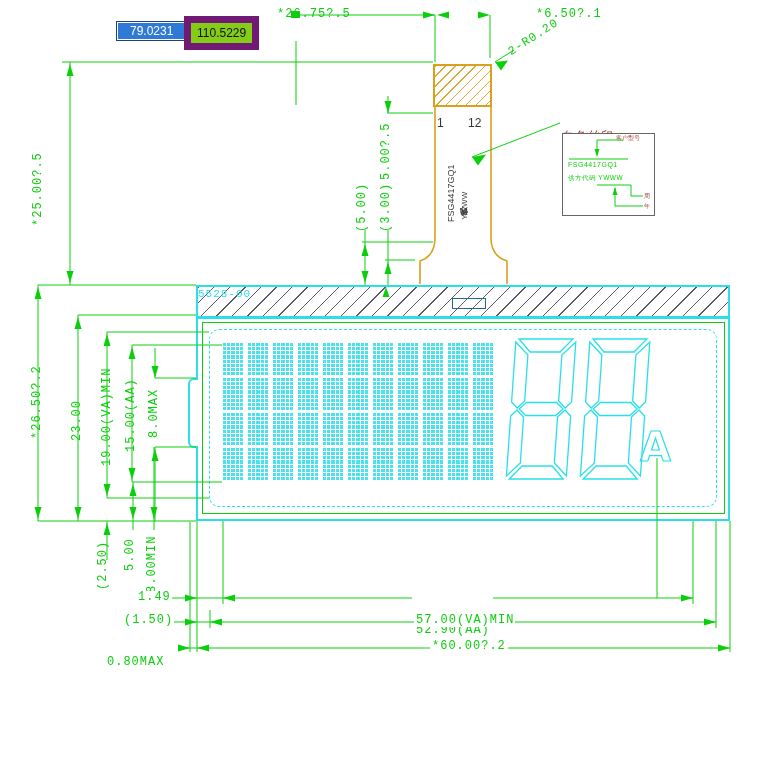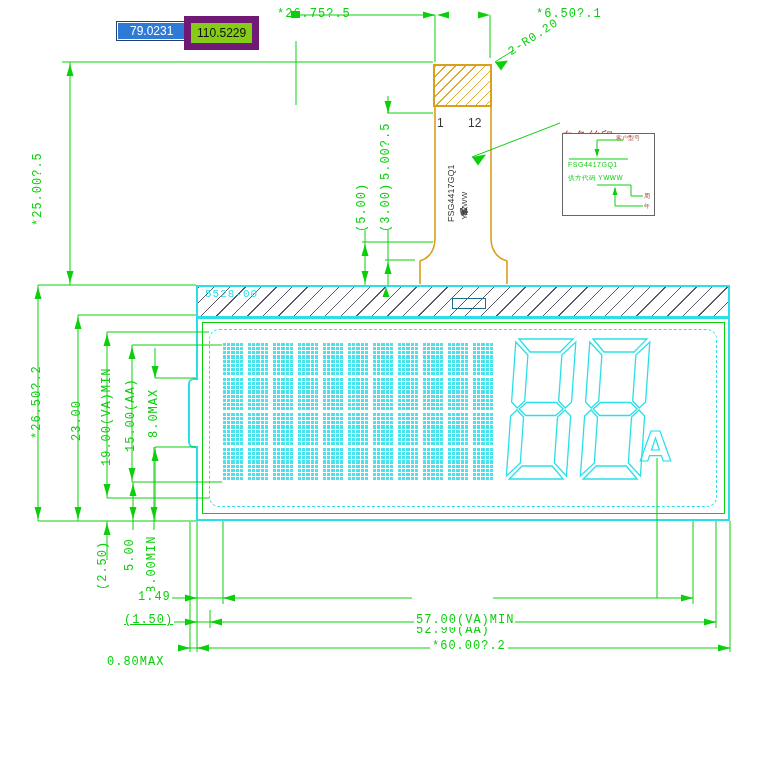--- a/index.html
+++ b/index.html
@@ -16,21 +16,21 @@
      background:repeating-linear-gradient(135deg,rgba(86,76,98,.95) 0 1px,transparent 1px 11px);}
   #glass{position:absolute;left:196px;top:317px;width:534px;height:204px;box-sizing:border-box;}
   #greenrect{position:absolute;left:202px;top:322px;width:523px;height:192px;box-sizing:border-box;
      border:1px solid #0ccf0c;}
   #varect{position:absolute;left:209px;top:329px;width:508px;height:178px;box-sizing:border-box;
      border:1px dashed #2adfe8;border-radius:10px;}
   #tab{position:absolute;left:188px;top:378px;width:10px;height:70px;box-sizing:border-box;
      border:2px solid #2adfe8;border-right:none;border-radius:6px 0 0 6px;background:#fff;}
   #smallrect{position:absolute;left:452px;top:298px;width:34px;height:11px;box-sizing:border-box;
      border:1px solid #1b6e8a;}
-  #glasslabel{position:absolute;left:205px;top:288px;font:11px "Liberation Mono",monospace;
+  #glasslabel{position:absolute;left:198px;top:288px;font:11px "Liberation Mono",monospace;
      color:#2adfe8;letter-spacing:1px;}
   
   #matrix{position:absolute;left:222px;top:342px;display:grid;column-gap:4px;row-gap:2px;}
   .mblock{width:21px;height:33px;background-color:#4ae2ec;
      background-image:repeating-linear-gradient(to right,#fff 0 1px,transparent 1px 4.2px),
                       repeating-linear-gradient(to bottom,#fff 0 1px,transparent 1px 4.13px);}
   
   #stiffener{position:absolute;left:433px;top:64px;width:59px;height:43px;box-sizing:border-box;
      border:2px solid #d8a01d;
      background:repeating-linear-gradient(135deg,rgba(216,160,29,.9) 0 1px,transparent 1px 7px);}
@@ -146,21 +146,21 @@
 
   <div class="t vt" style="left:380px;top:120px;height:60px;">5.00?.5</div>
   <div class="t vt" style="left:356px;top:182px;height:50px;">(5.00)</div>
   <div class="t vt" style="left:380px;top:182px;height:50px;">(3.00)</div>
 
   <div class="t vt" style="left:97px;top:540px;height:50px;">(2.50)</div>
   <div class="t vt" style="left:124px;top:535px;height:36px;">5.00</div>
   <div class="t vt" style="left:146px;top:533px;height:60px;">8.00MIN</div>
 
   <div class="t wbg" style="left:138px;top:591px;">1.49</div>
-  <div class="t wbg" style="left:124px;top:614px;text-decoration:underline;">(1.50)</div>
+  <div class="t wbg" style="left:124px;top:614px;">(1.50)</div>
   <div class="t wbg" style="left:107px;top:656px;">0.80MAX</div>
   <div class="t wbg" style="left:416px;top:591px;margin-top:33px;">52.90(AA)</div>
   <div class="t wbg" style="left:416px;top:614px;">57.00(VA)MIN</div>
   <div class="t wbg" style="left:432px;top:640px;">*60.00?.2</div>
 
   <svg id="overlay" width="762" height="762" viewBox="0 0 762 762">
     <defs>
       <g id="d7" fill="none" stroke="#2adfe8" stroke-width="1.3">
         <path d="M3,0 H57 L45,13 H15 Z"></path>
         <path d="M60,3 L60,63 L54,69 L47,62 L47,16 Z"></path>

